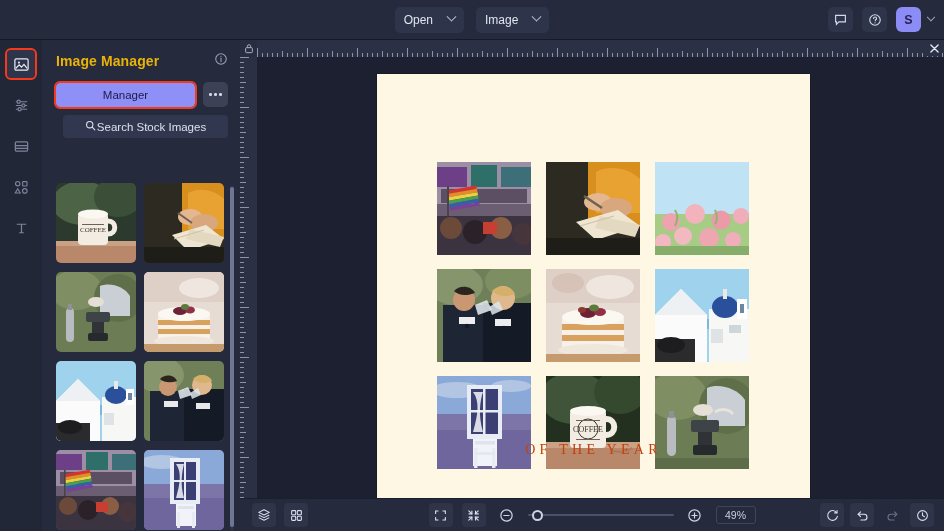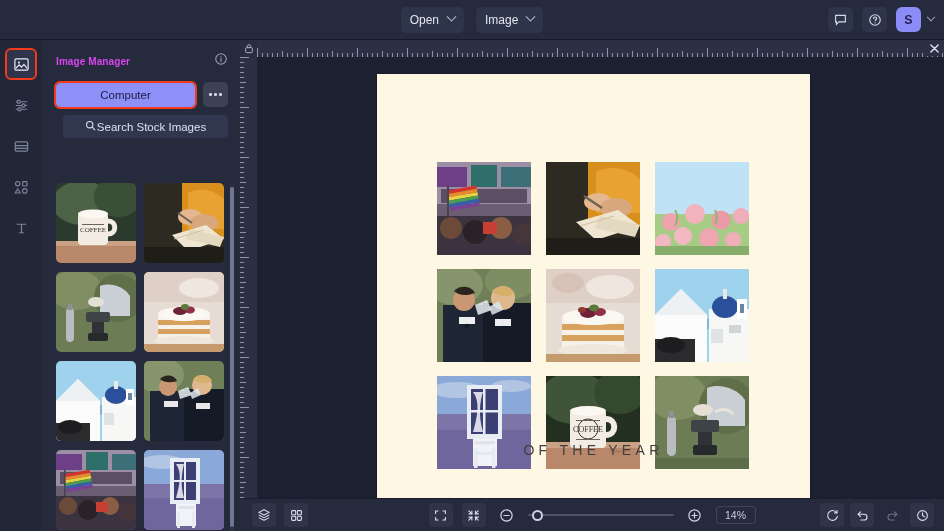--- a/index.html
+++ b/index.html
@@ -24,21 +24,21 @@
   }
   .brand-title { color: #e4e7f2; font-size: 12.5px; letter-spacing: .1px; }
   .hamburger { width: 15px; height: 12px; display: flex; flex-direction: column; justify-content: space-between; }
   .hamburger span { display: block; height: 1.6px; background: #d7dbe8; border-radius: 1px; }
 
   .top-center { position: absolute; left: 0; right: 0; display: flex; justify-content: center; gap: 12px; }
   .tbtn {
     height: 26px; min-width: 58px; padding: 0 9px;
     background: #2e3449; border-radius: 5px; border: none;
     color: #e1e5f0; font-size: 12px; font-family: inherit;
-    display: flex; align-items: center; justify-content: center; gap: 9px; cursor: pointer;
+    display: flex; align-items: center; justify-content: center; gap: 15px; cursor: pointer;
   }
   .chev { width: 7px; height: 7px; border-right: 1.5px solid #b9c0d4; border-bottom: 1.5px solid #b9c0d4;
           transform: rotate(45deg) translate(-2px,-2px); }
 
   .top-right { position: absolute; right: 10px; display: flex; align-items: center; gap: 9px; }
   .ticon {
     width: 25px; height: 25px; background: #2e3449; border-radius: 5px;
     display: flex; align-items: center; justify-content: center; cursor: pointer;
   }
   .avatar {
@@ -60,21 +60,21 @@
     border-radius: 4px; cursor: pointer;
   }
   .rail-item.active { outline: 2px solid #f4391c; background: #2e3449; }
 
   
   .panel {
     position: absolute; left: 42px; top: 40px; width: 198px; height: 491px;
     background: #252a3d; overflow: hidden;
   }
   .panel-head { display: flex; align-items: center; justify-content: space-between; padding: 12px 12px 0 14px; }
-  .panel-title { color: #d946ef; font-size: 10px; font-weight: bold; letter-spacing: .1px; }
+  .panel-title { color: #eab308; font-size: 14px; font-weight: bold; letter-spacing: .1px; }
   .panel-row { display: flex; gap: 8px; padding: 12px 12px 0 14px; align-items: center; }
   .computer-btn {
     flex: 1; height: 24px; background: #8e8ff7; border-radius: 4px;
     color: #1d1b46; font-size: 11.5px; display: flex; align-items: center; justify-content: center;
     outline: 2px solid #f4391c; cursor: pointer; font-family: inherit; border: none;
   }
   .dots-btn {
     width: 25px; height: 25px; background: #3c4156; border-radius: 5px;
     display: flex; align-items: center; justify-content: center; gap: 2.5px; cursor: pointer;
   }
@@ -122,22 +122,22 @@
     position: absolute; left: 120px; top: 17px; width: 433px; height: 424px;
     background: #fdf7e3; box-shadow: 0 0 0 1px rgba(0,0,0,.12);
   }
   .art-title {
     position: absolute; left: 0; right: 0; top: 55px; text-align: center;
     color: #5c4733; font-size: 15.5px; letter-spacing: 4.1px;
     font-family: "Liberation Serif", serif;
   }
   .art-sub {
     position: absolute; left: 0; right: 0; bottom: 40px; text-align: center;
-    color: #404040; font-size: 14px; letter-spacing: 4.3px;
-    font-family: Liberation Sans, sans-serif;
+    color: #c2410c; font-size: 14px; letter-spacing: 4.3px;
+    font-family: Liberation Serif, serif;
     margin-top: 30px;
   }
   .photo-grid {
     position: absolute; left: 60px; top: 88px; width: 313px;
     display: grid; grid-template-columns: repeat(3, 94px); gap: 14px 15px;
   }
   .photo { width: 94px; height: 93px; overflow: hidden; }
   .photo svg { display: block; width: 100%; height: 100%; }
 
   
@@ -243,21 +243,21 @@
       <span>
         <svg width="14" height="14" viewBox="0 0 16 16" fill="none" stroke="#9aa2ba" stroke-width="1.2">
           <circle cx="8" cy="8" r="6"></circle>
             <path d="M8 7v4.2" stroke-linecap="round"></path>
           <circle cx="8" cy="4.9" r=".7" fill="#9aa2ba" stroke="none"></circle>
         </svg>
       </span>
     </div>
 
     <div class="panel-row">
-      <button class="computer-btn">Computer</button>
+      <button class="computer-btn">Manager</button>
       <div class="dots-btn">
           <i></i>
           <i></i>
           <i></i>
         </div>
     </div>
 
     <div class="search-btn">
       <span>
         <svg width="11" height="11" viewBox="0 0 14 14" fill="none" stroke="#dbe0ee" stroke-width="1.4">
@@ -886,21 +886,21 @@
       <div class="zoom-slider">
         <div class="zoom-track"></div>
         <div class="zoom-knob"></div>
       </div>
       <div class="bbtn flat">
         <svg width="15" height="15" viewBox="0 0 16 16" fill="none" stroke="#cfd5e6" stroke-width="1.3">
           <circle cx="8" cy="8" r="6"></circle>
             <path d="M5.2 8h5.6M8 5.2v5.6" stroke-linecap="round"></path>
         </svg>
       </div>
-      <div class="zoom-val">14%</div>
+      <div class="zoom-val">49%</div>
     </div>
 
     <div class="bright">
       <div class="bbtn">
         <svg width="13" height="13" viewBox="0 0 16 16" fill="none" stroke="#dbe0ee" stroke-width="1.3" stroke-linecap="round">
           <path d="M13 4.5A6 6 0 1 0 14 9"></path>
             <path d="M13.6 1.8v3h-3"></path>
         </svg>
       </div>
       <div class="bbtn">

